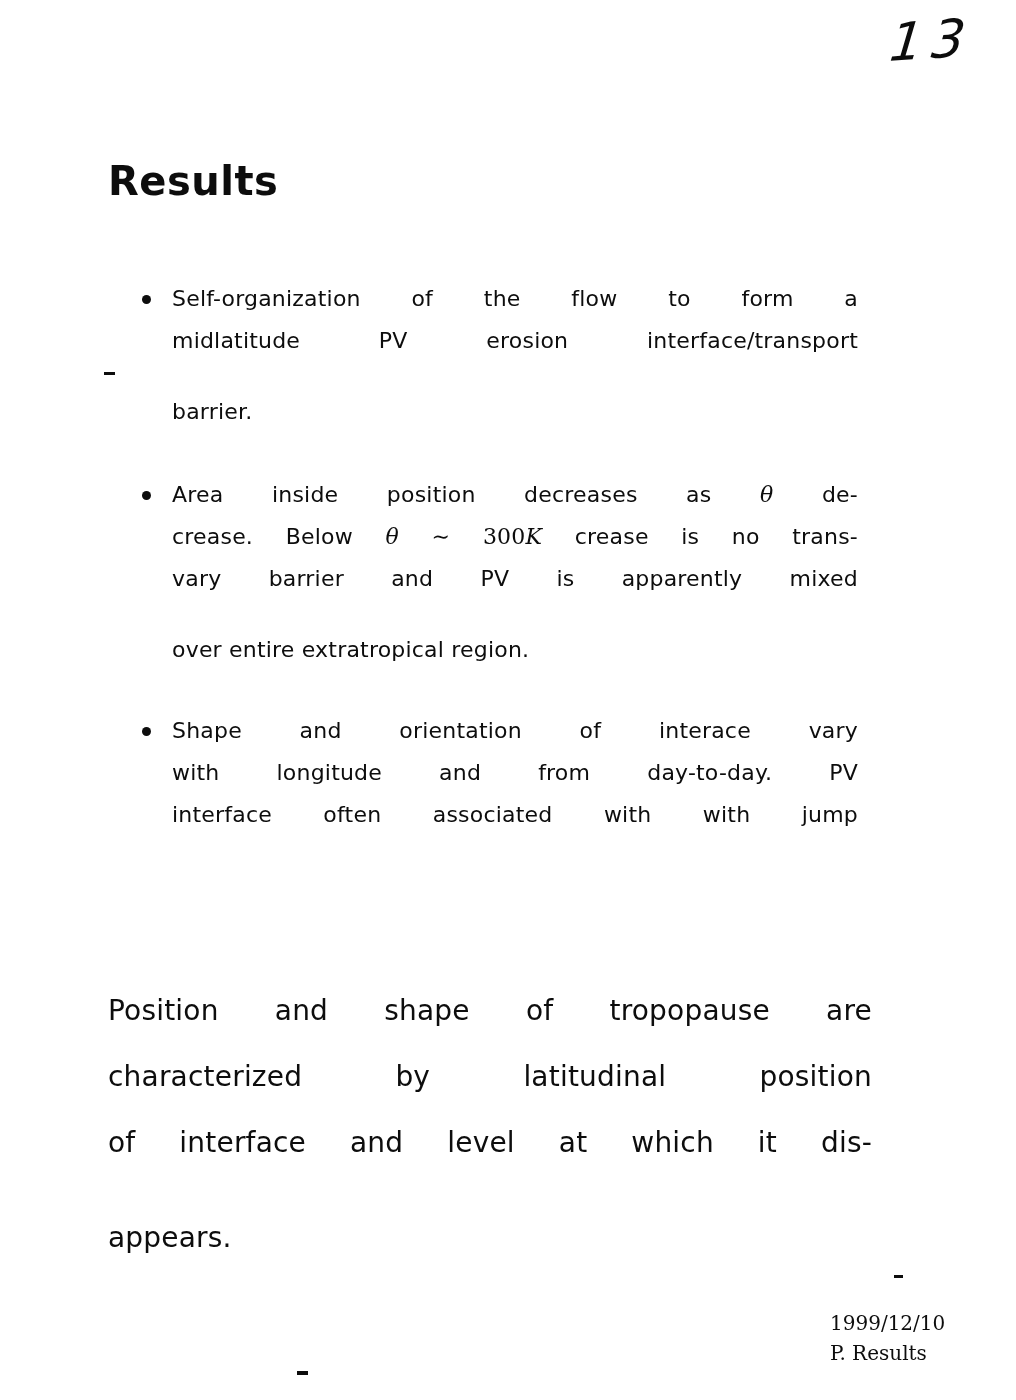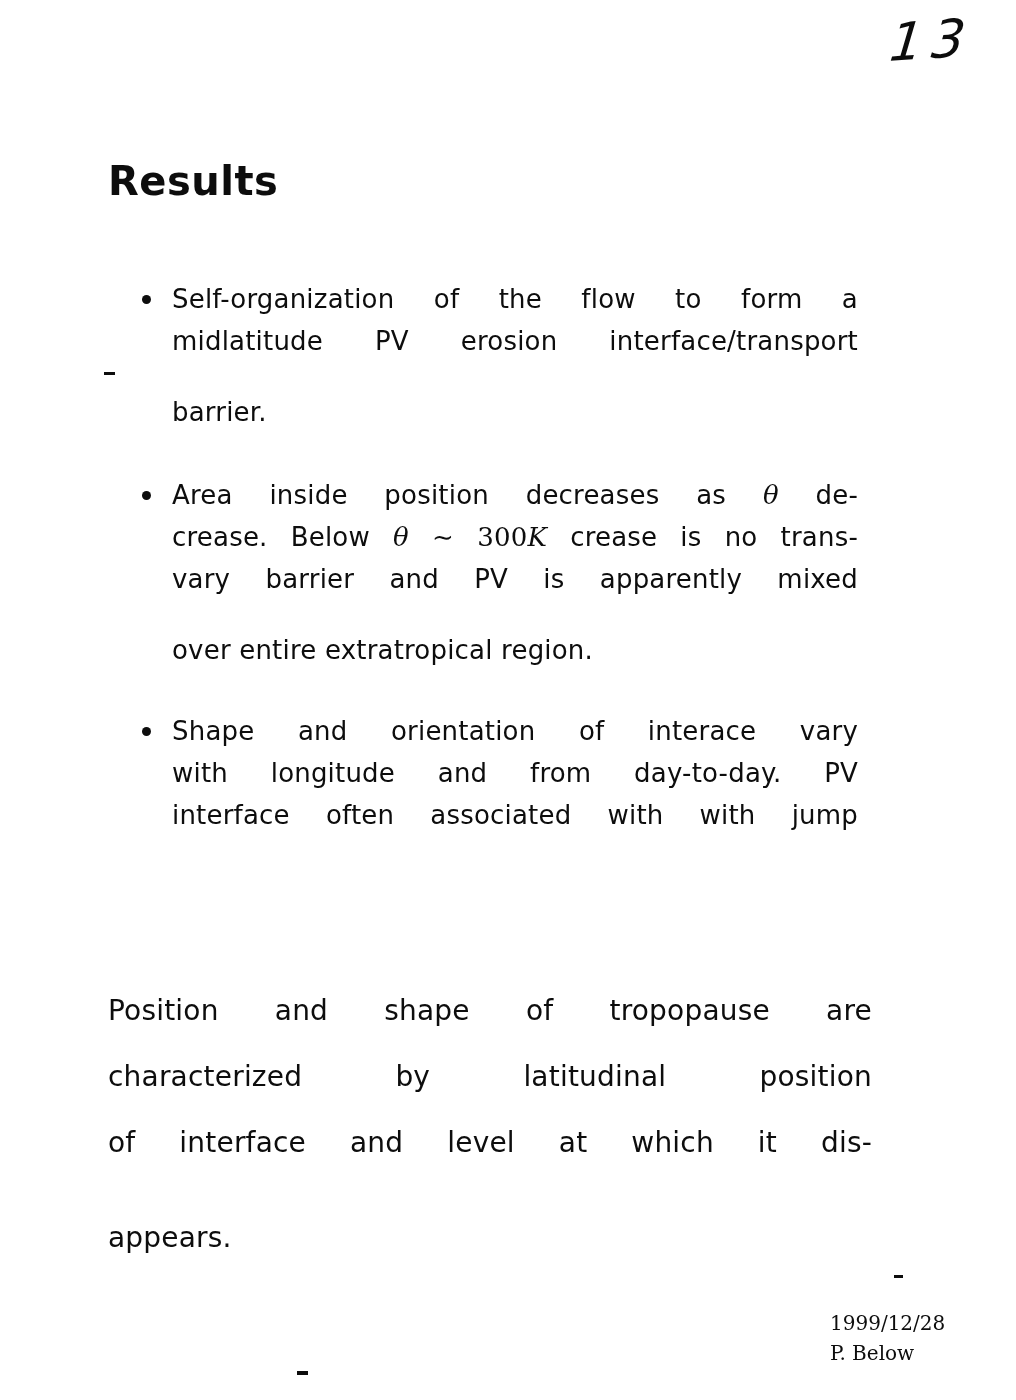--- a/index.html
+++ b/index.html
@@ -30,21 +30,21 @@
     top: 158px;
     font-size: 40px;
     font-weight: 700;
     letter-spacing: 0.5px;
   }
   
   .bullet-item {
     position: absolute;
     left: 140px;
     width: 718px;
-    font-size: 26px;
+    font-size: 22px;
     line-height: 42px;
     letter-spacing: 0.2px;
   }
   .bullet-item .dot {
     position: absolute;
     left: 2px;
     top: 17px;
     width: 9px;
     height: 9px;
     border-radius: 50%;
@@ -123,21 +123,21 @@
   </div>
 
   <div id="closing">
     <div class="jline">Position and shape of tropopause are</div>
     <div class="jline">characterized by latitudinal position</div>
     <div class="jline">of interface and level at which it dis-</div>
     <div class="lline">appears.</div>
   </div>
 
   <div id="footer">
-    <div>1999/12/28</div>
-    <div>P. Below</div>
+    <div>1999/12/10</div>
+    <div>P. Results</div>
   </div>
 
   <div class="stray" id="stray-1"></div>
   <div class="stray" id="stray-2"></div>
   <div class="stray" id="stray-3"></div>
 
 </div>
 
 </body></html>

